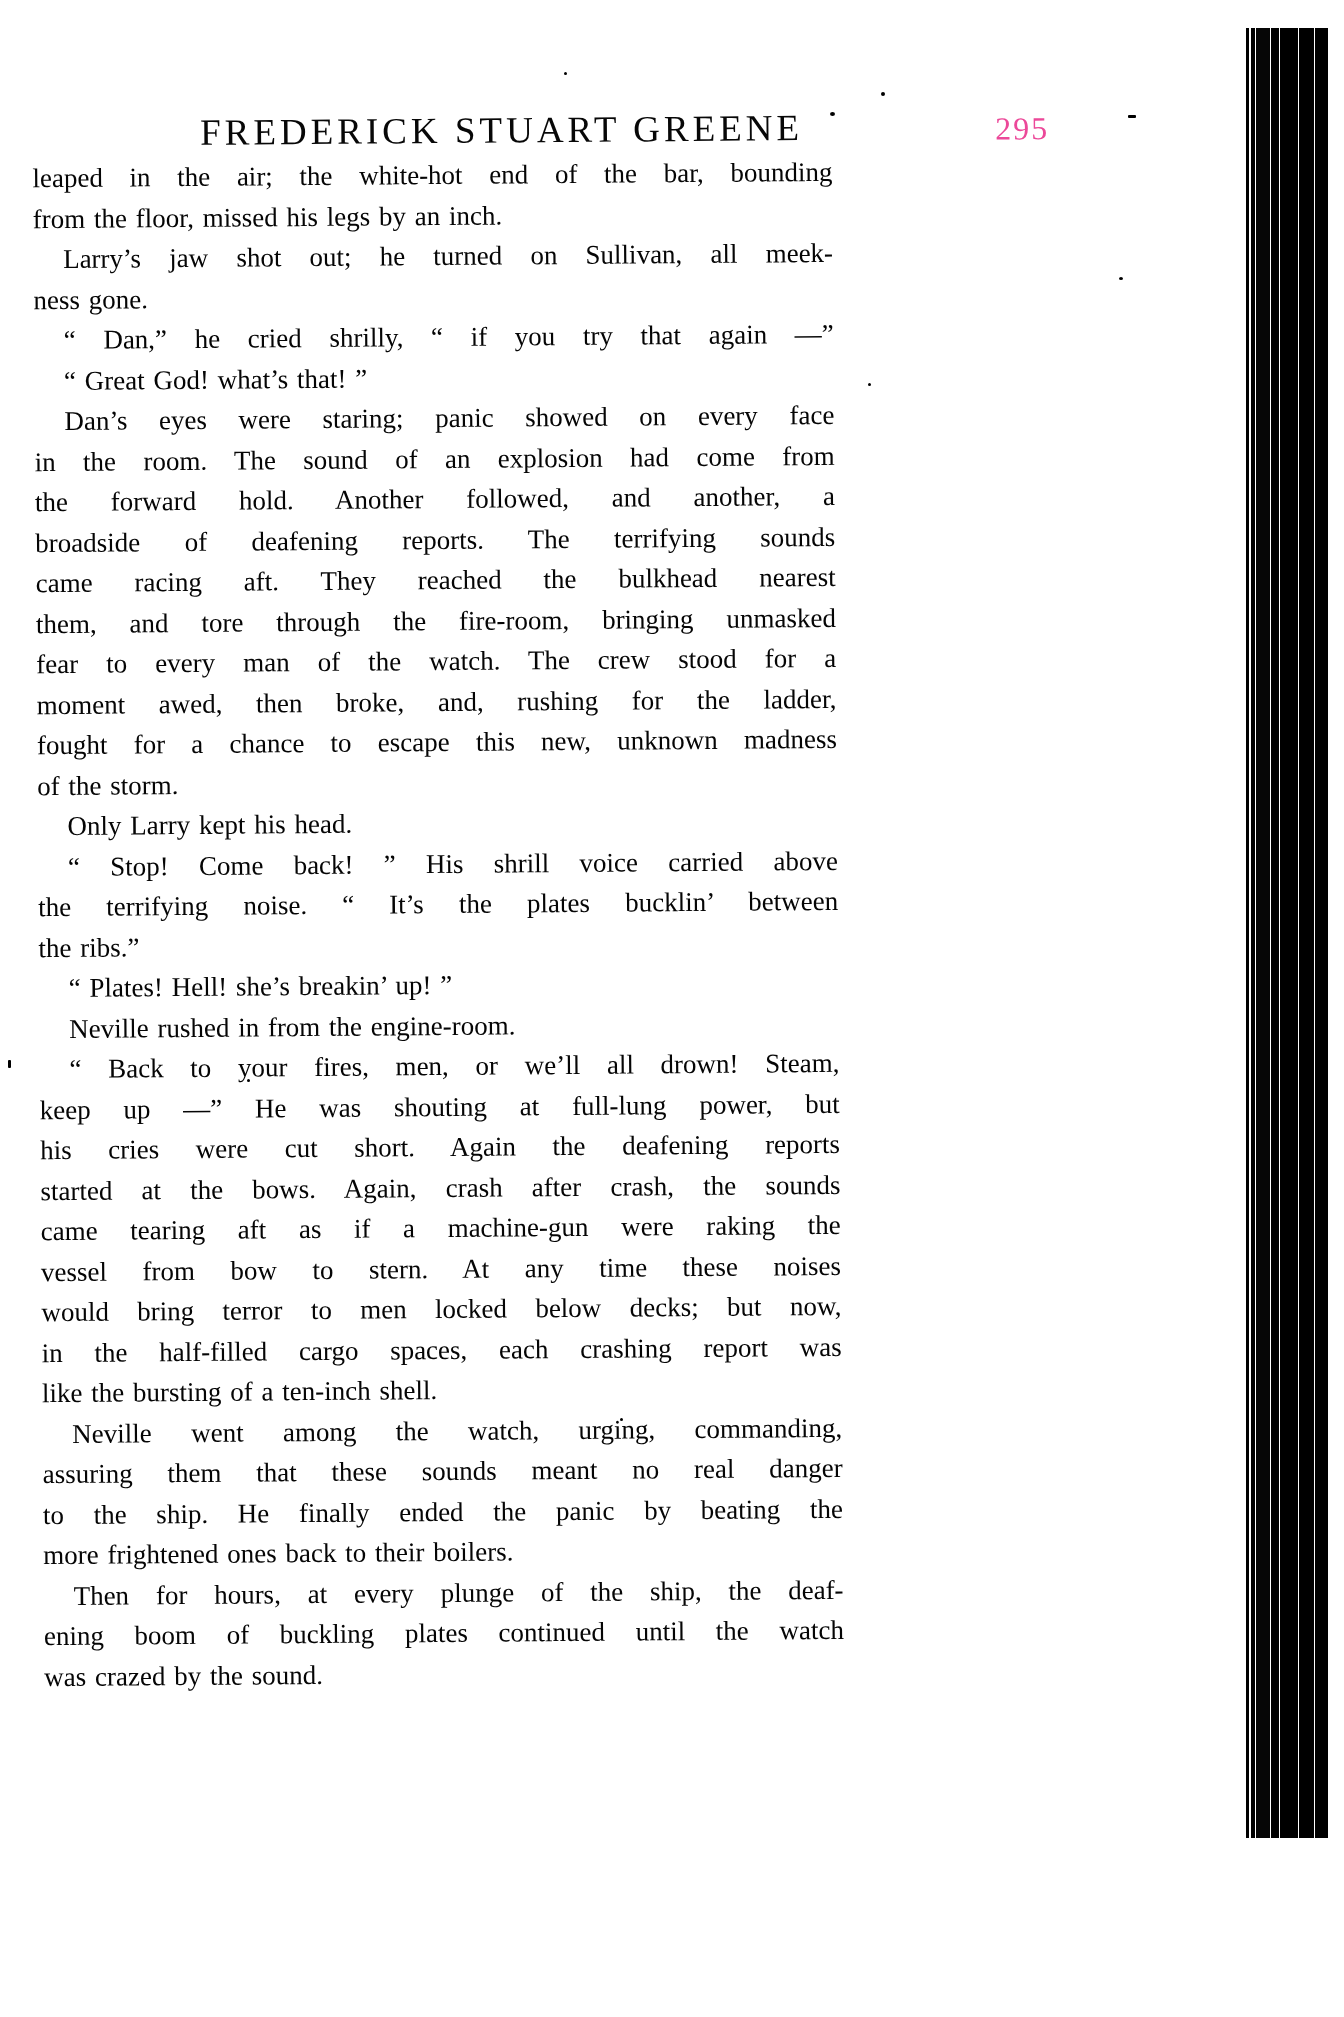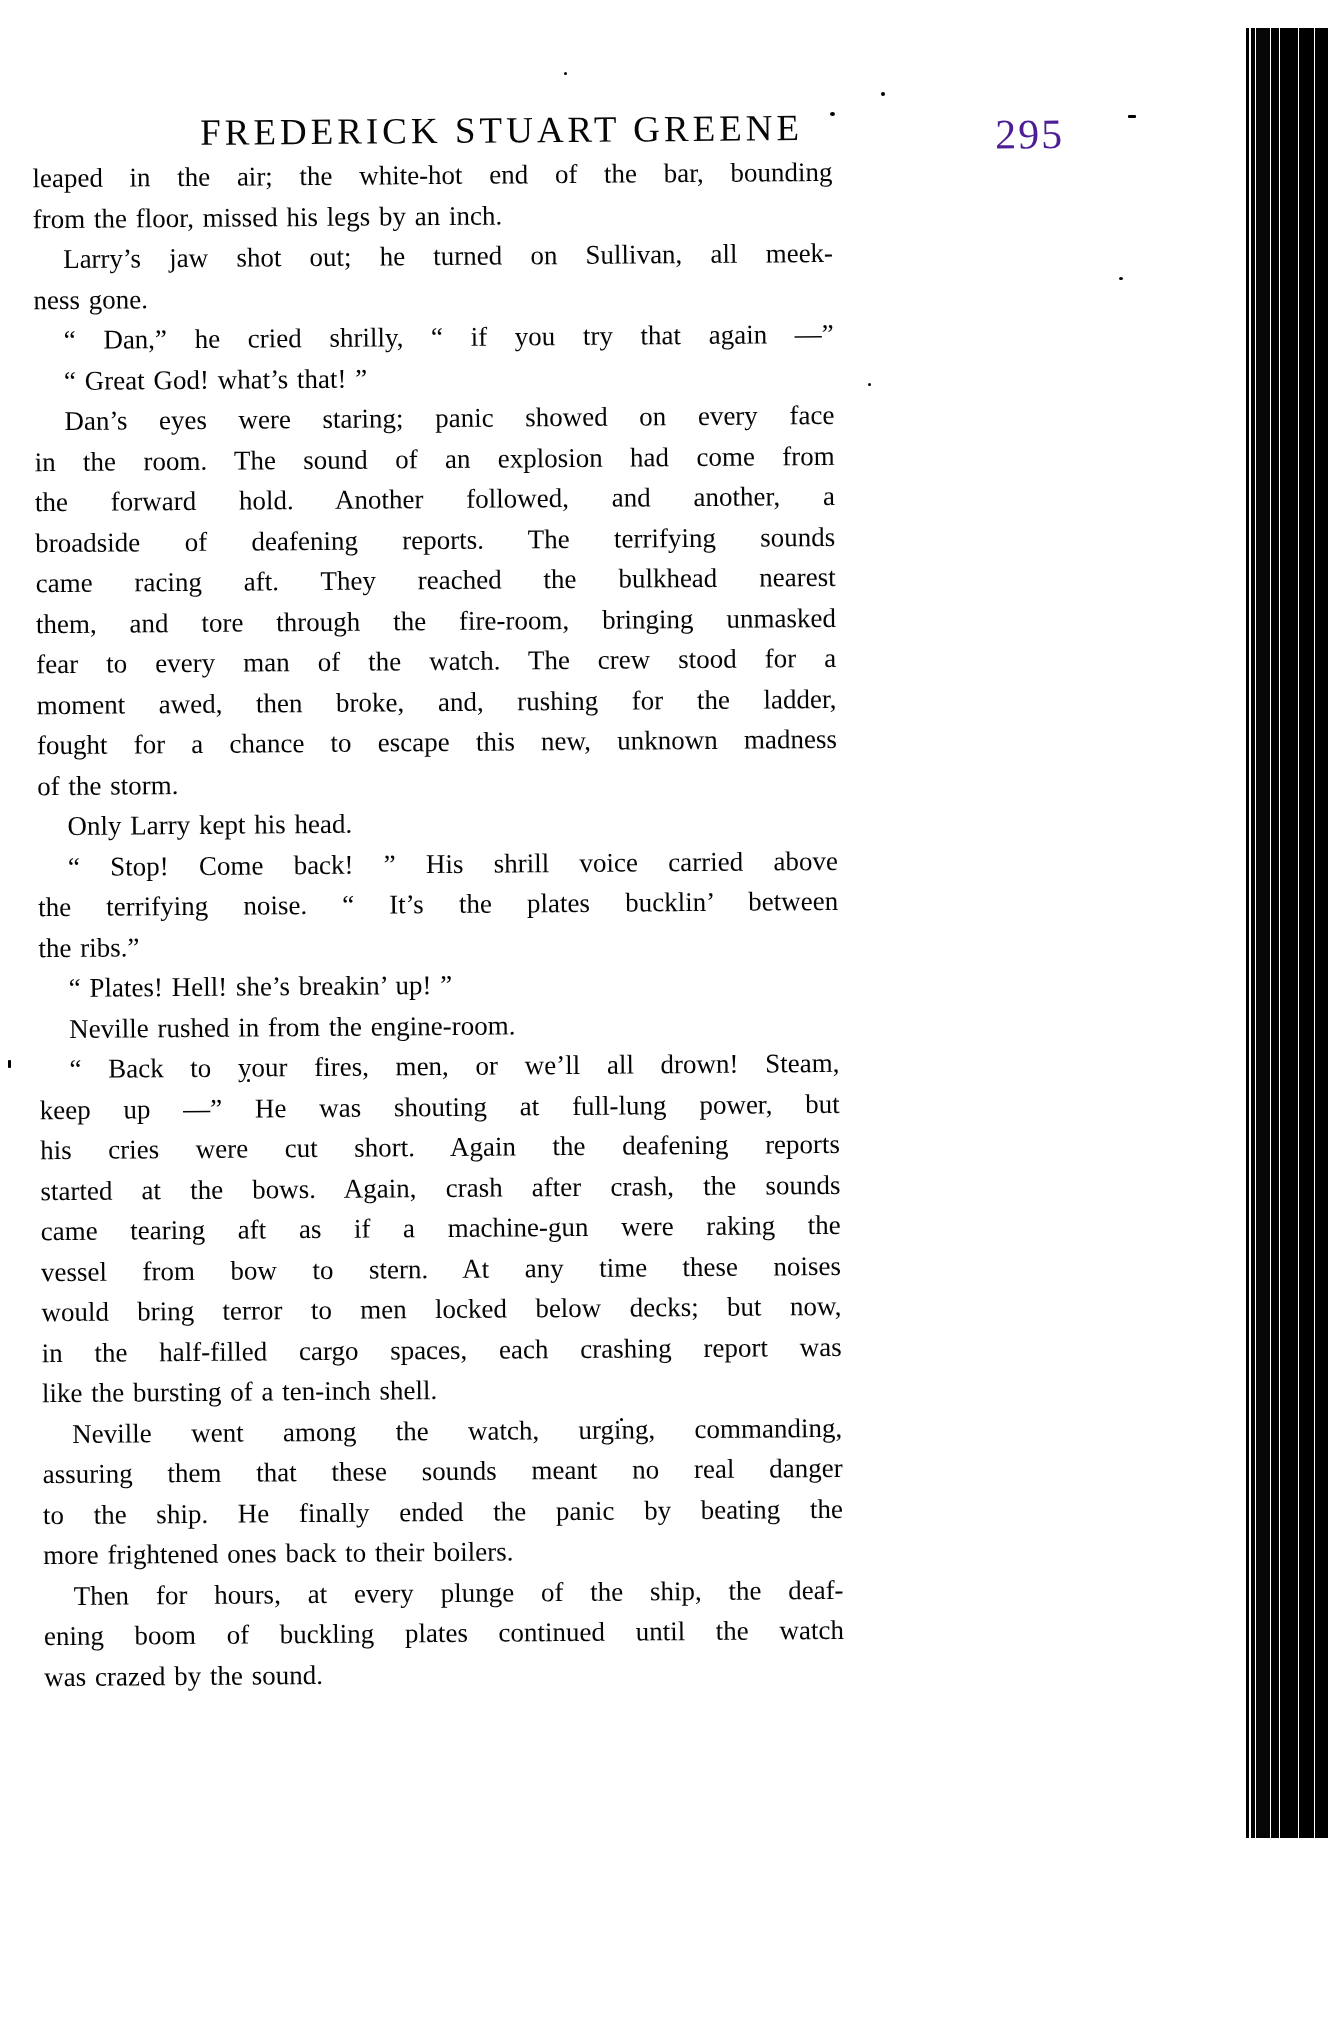--- a/index.html
+++ b/index.html
@@ -35,23 +35,23 @@
     top: 24px;
     font-size: 37px;
     letter-spacing: 4px;
     white-space: nowrap;
     color: #070707;
   }
   .pagenum {
     position: absolute;
     left: 963px;
     top: 30px;
-    font-size: 42px;
+    font-size: 32px;
     letter-spacing: 2px;
-    color: #4c1d95;
+    color: #ec4899;
   }
   .text-block {
     font-size: 27px;
     line-height: 40.5px;
     word-spacing: 2px;
     color: #050505;
   }
   .line {
     height: 40.5px;
     text-align: justify;

